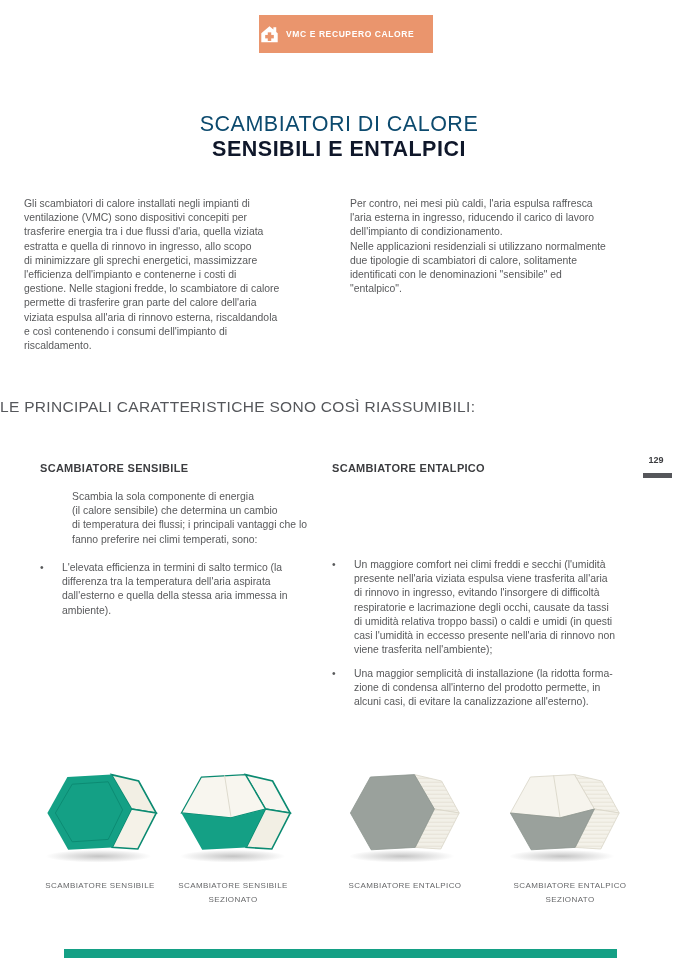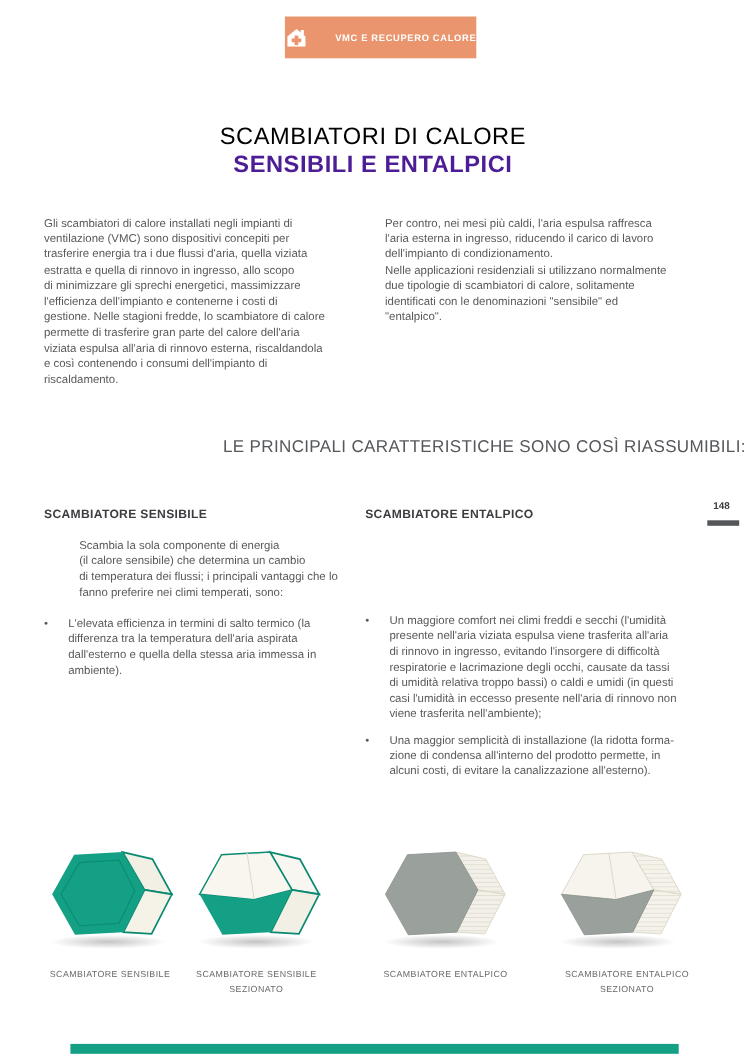--- a/index.html
+++ b/index.html
@@ -9,35 +9,35 @@
     --cream:#F2EFE4;
     --text-gray:#58595B;
   }
   *{margin:0;padding:0;box-sizing:border-box;}
   html,body{background:#ffffff;}
   body{font-family:"Liberation Sans","DejaVu Sans",sans-serif;color:var(--text-gray);}
   .page{position:relative;width:678px;height:959px;background:#fff;overflow:hidden;margin:0 auto;}
 
   
   .badge{position:absolute;left:259px;top:15px;width:174px;height:38px;
-    background:var(--accent-orange);display:flex;align-items:center;justify-content:space-between;gap:6px;}
+    background:var(--accent-orange);display:flex;align-items:center;justify-content:flex-start;gap:6px;}
   .badge .label{color:#fff;font-size:8.5px;font-weight:bold;letter-spacing:.6px;white-space:nowrap;}
 
   
   .title{position:absolute;left:0;top:112px;width:678px;text-align:center;line-height:25px;}
-  .title .t1{font-size:21.5px;font-weight:400;color:#000000;letter-spacing:.5px;}
-  .title .t2{font-size:21.5px;font-weight:700;color:#4c1d95;letter-spacing:.5px;}
+  .title .t1{font-size:21.5px;font-weight:400;color:#0c4a6e;letter-spacing:.5px;}
+  .title .t2{font-size:21.5px;font-weight:700;color:#0f172a;letter-spacing:.5px;}
 
   
   .body-text{font-size:10.4px;line-height:14.2px;color:var(--text-gray);white-space:pre-line;}
-  .intro-left{position:absolute;left:40px;top:197px;width:292px;}
+  .intro-left{position:absolute;left:24px;top:197px;width:292px;}
   .intro-right{position:absolute;left:350px;top:197px;width:300px;}
 
   
-  .subtitle{position:absolute;left:0;top:398px;width:678px;text-align:right;
+  .subtitle{position:absolute;left:0;top:398px;width:678px;text-align:left;
     font-size:15.5px;color:#55575b;letter-spacing:.3px;}
 
   
   .pagenum{position:absolute;left:640px;top:455px;width:32px;text-align:center;
     font-size:9px;font-weight:bold;color:#3c3d40;}
   .pagebar{position:absolute;left:643px;top:473px;width:29px;height:5px;background:#55565a;}
 
   
   .sec-heading{font-size:11px;font-weight:bold;color:#3c3d40;letter-spacing:.3px;white-space:nowrap;}
   .sens-head{position:absolute;left:40px;top:462px;}
@@ -99,21 +99,21 @@
   <div class="intro-right body-text">Per contro, nei mesi più caldi, l'aria espulsa raffresca
 l'aria esterna in ingresso, riducendo il carico di lavoro
 dell'impianto di condizionamento.
 Nelle applicazioni residenziali si utilizzano normalmente
 due tipologie di scambiatori di calore, solitamente
 identificati con le denominazioni "sensibile" ed
 "entalpico".</div>
 
   <div class="subtitle">LE PRINCIPALI CARATTERISTICHE SONO COSÌ RIASSUMIBILI:</div>
 
-  <div class="pagenum">148</div>
+  <div class="pagenum">129</div>
   <div class="pagebar"></div>
 
   <div class="sec-heading sens-head">SCAMBIATORE SENSIBILE</div>
   <div class="sens-body body-text">Scambia la sola componente di energia
 (il calore sensibile) che determina un cambio
 di temperatura dei flussi; i principali vantaggi che lo
 fanno preferire nei climi temperati, sono:</div>
   <div class="bullet sens-b1">
     <span class="dot">•</span>
     <span class="btxt body-text">L'elevata efficienza in termini di salto termico (la
@@ -130,21 +130,21 @@
 di rinnovo in ingresso, evitando l'insorgere di difficoltà
 respiratorie e lacrimazione degli occhi, causate da tassi
 di umidità relativa troppo bassi) o caldi e umidi (in questi
 casi l'umidità in eccesso presente nell'aria di rinnovo non
 viene trasferita nell'ambiente);</span>
   </div>
   <div class="bullet ent-b2">
     <span class="dot">•</span>
     <span class="btxt body-text">Una maggior semplicità di installazione (la ridotta forma-
 zione di condensa all'interno del prodotto permette, in
-alcuni costi, di evitare la canalizzazione all'esterno).</span>
+alcuni casi, di evitare la canalizzazione all'esterno).</span>
   </div>
 
   <div class="figure" style="left:41px;top:756px;">
     <svg width="120" height="118" viewBox="0 0 150 125">
       <defs>
         <radialGradient id="sh1">
             <stop offset="0" stop-color="#8a8a8a" stop-opacity=".5"></stop>
             <stop offset="1" stop-color="#8a8a8a" stop-opacity="0"></stop>
           </radialGradient>
       </defs>

